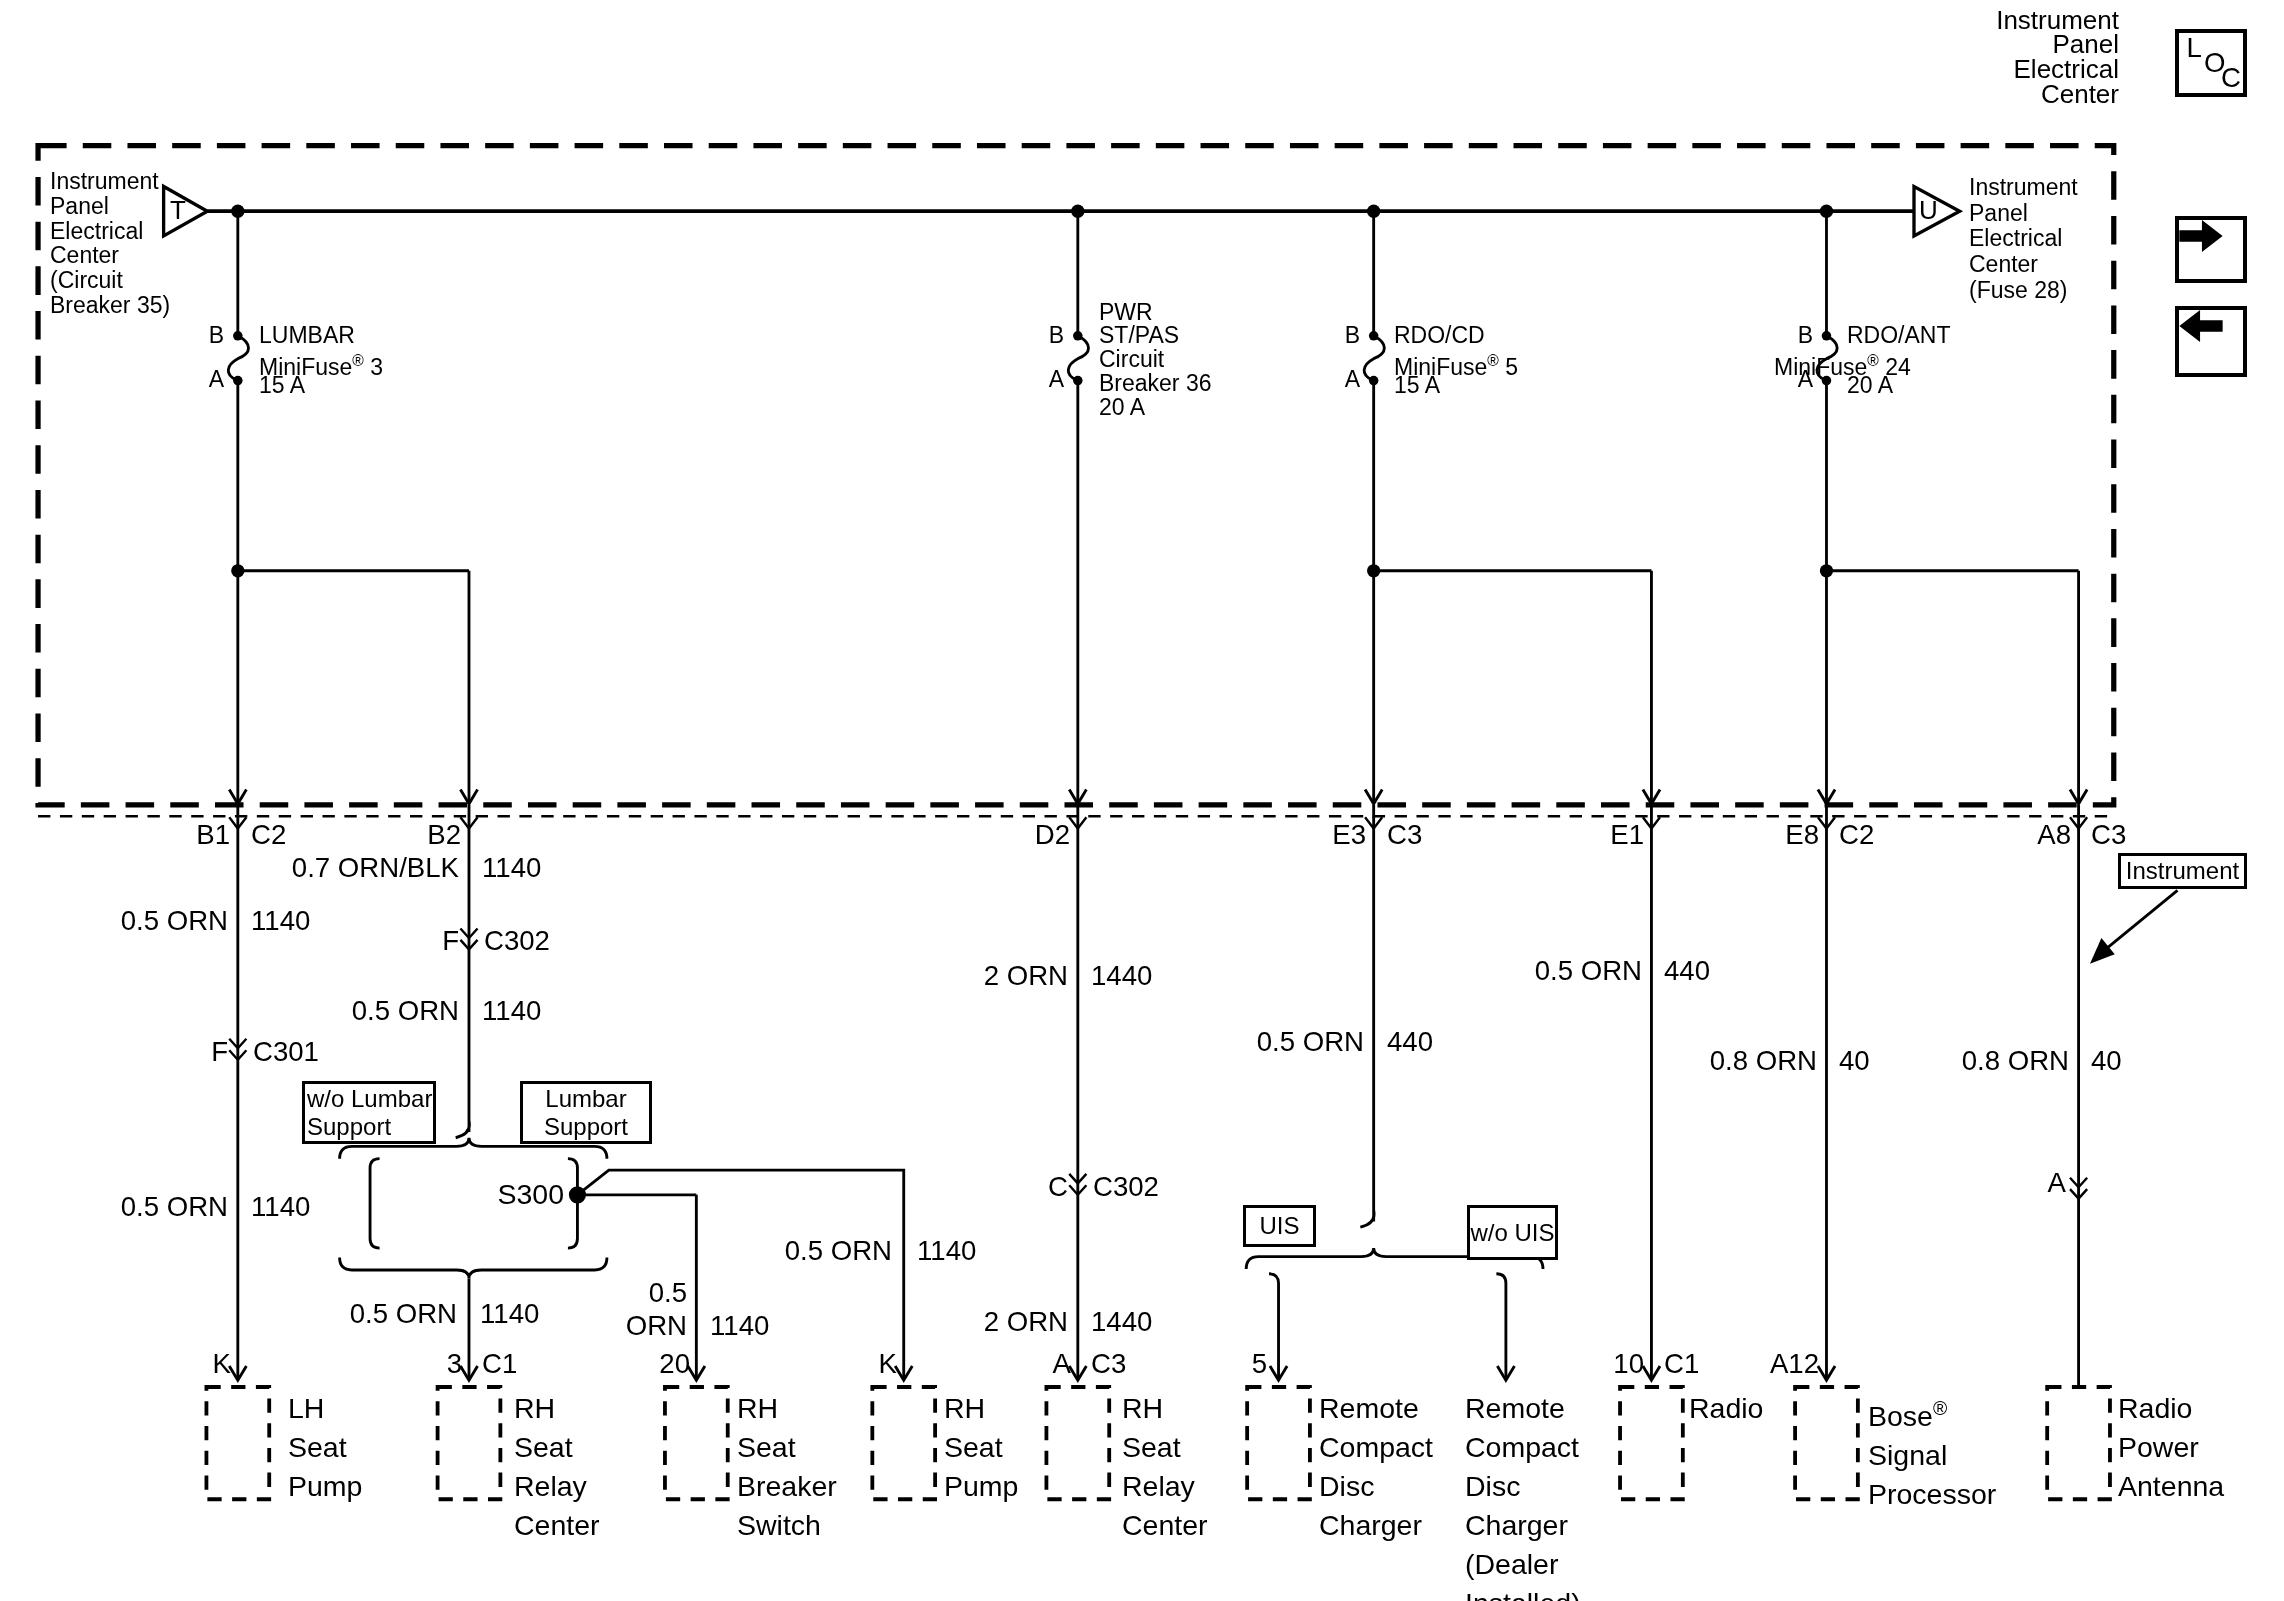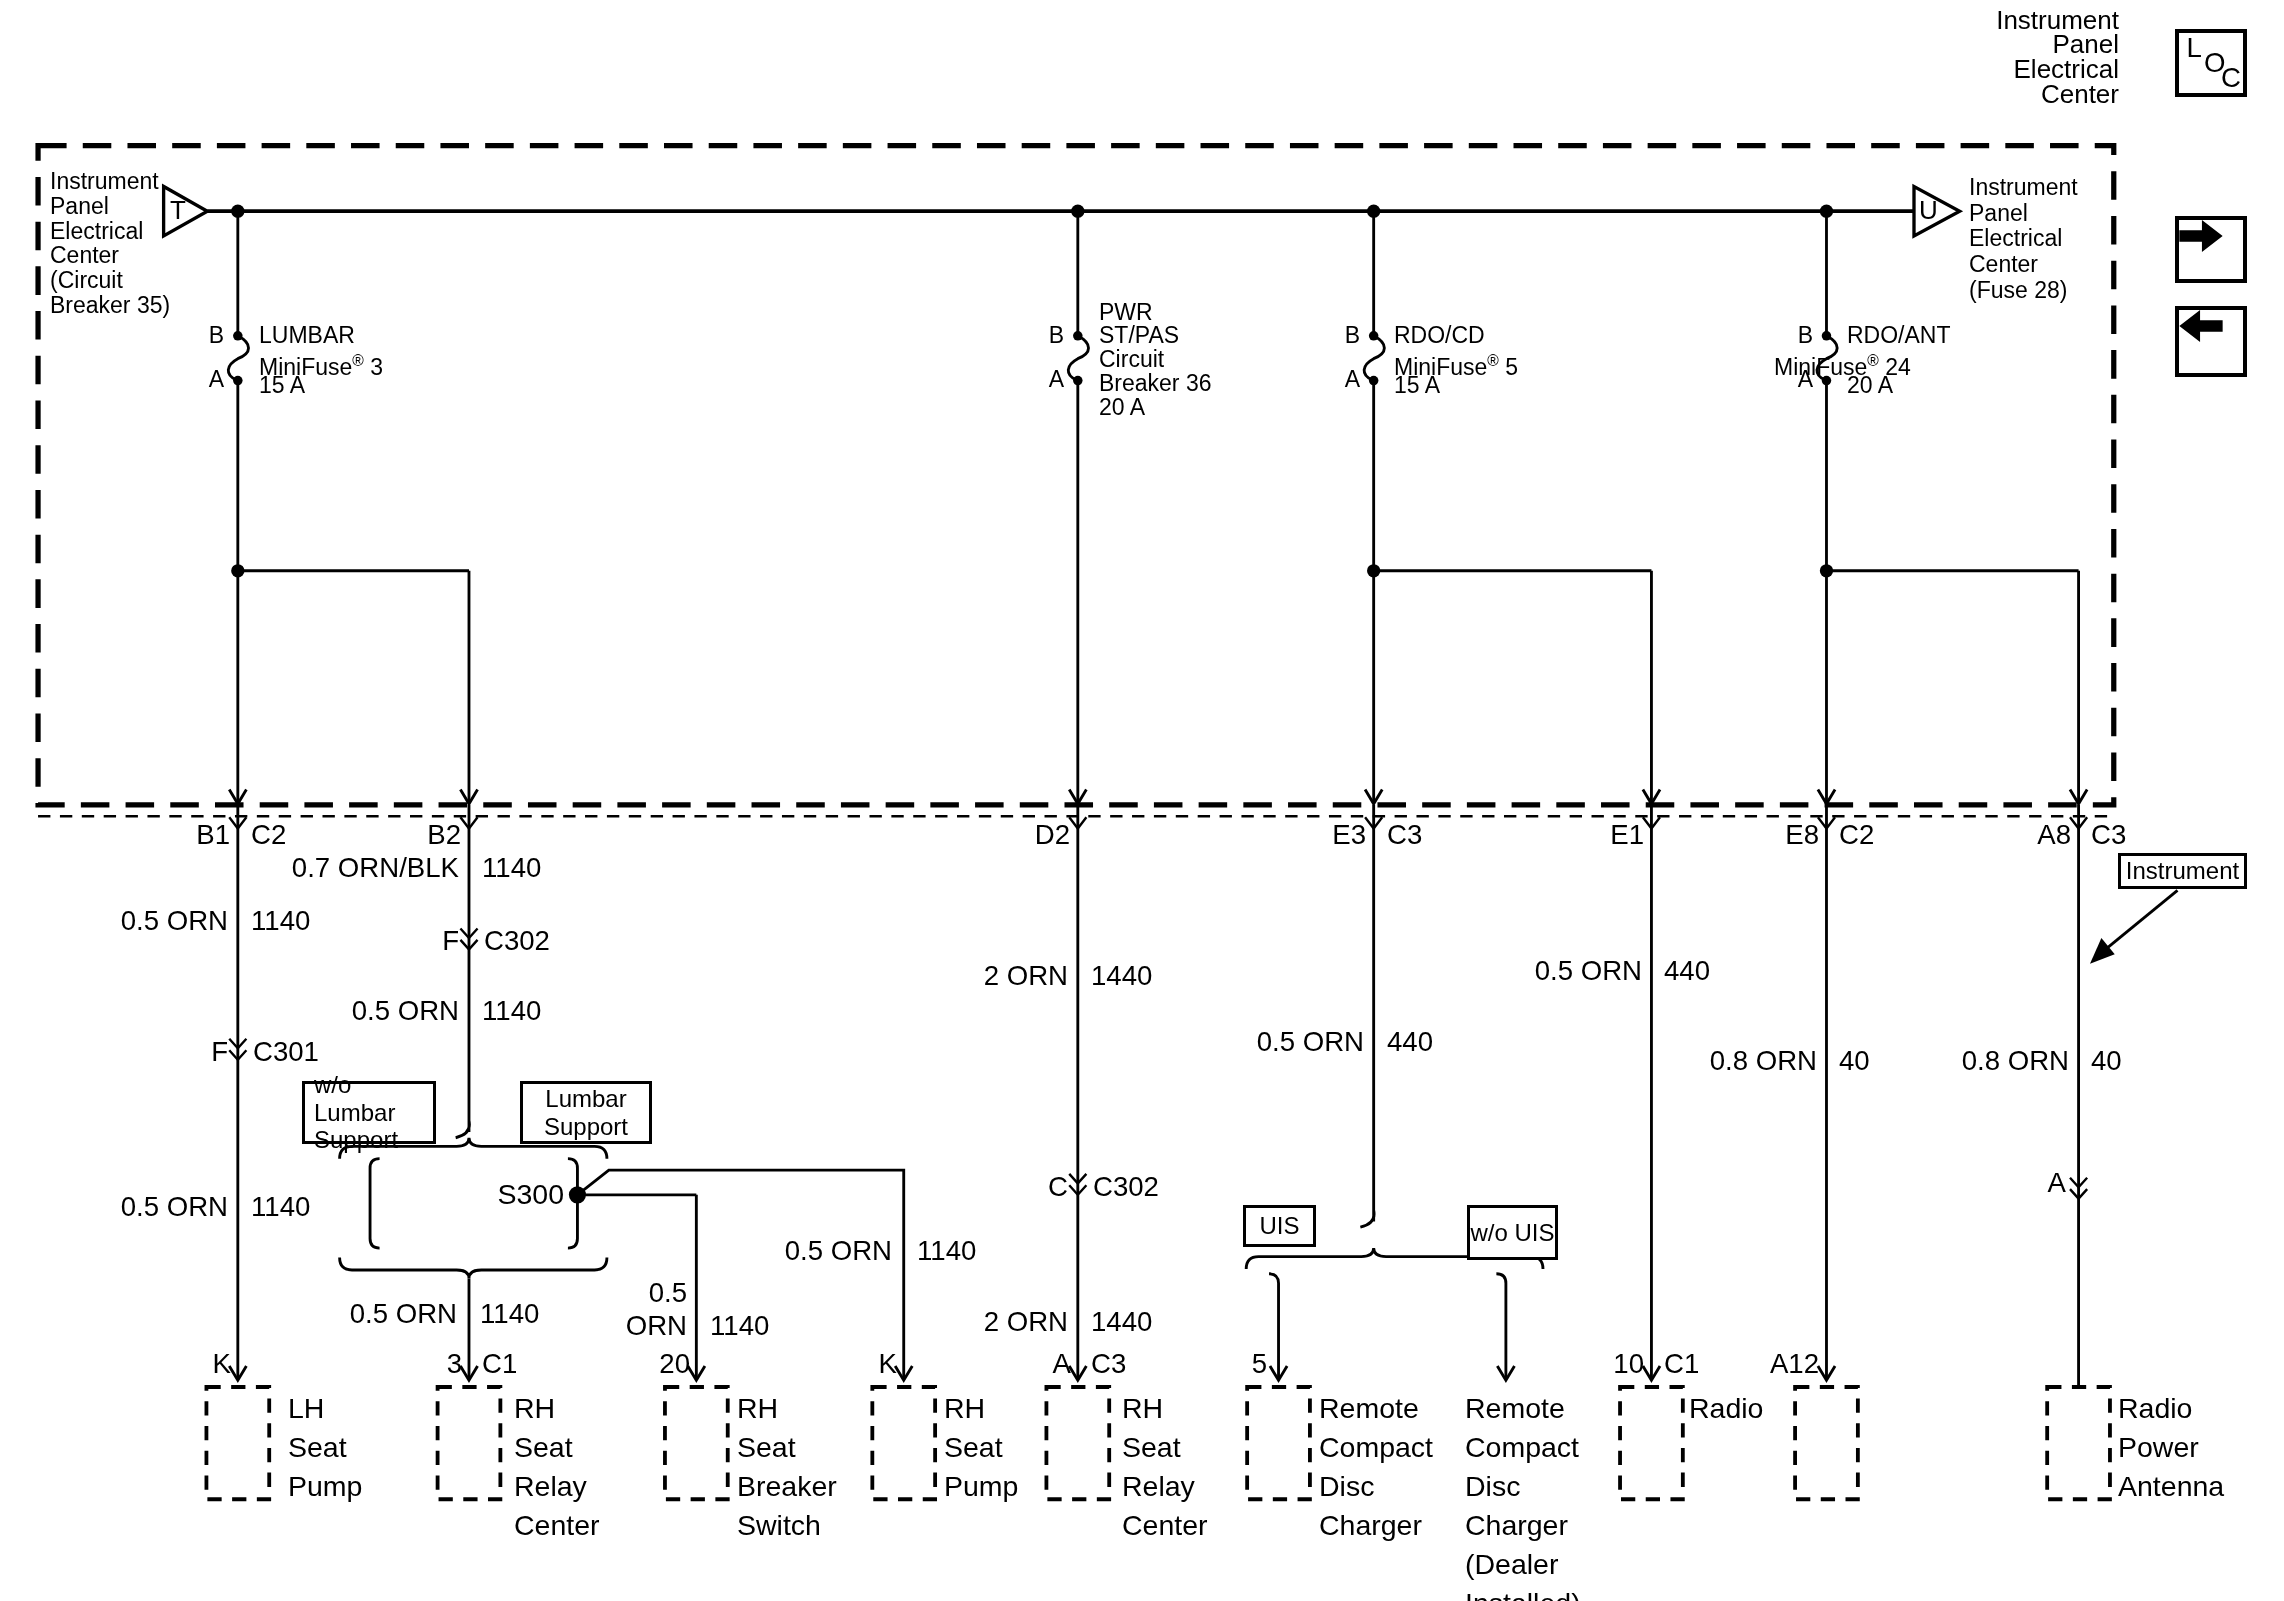--- a/index.html
+++ b/index.html
@@ -9,21 +9,21 @@
   .t{position:absolute;white-space:nowrap;font-size:27.6px;line-height:29.5px;}
   .ra{transform:translateX(-100%);}
   .sm{font-size:23px;line-height:25px;}
   .comp{font-size:28.5px;line-height:39px;}
   .pin{font-size:27.6px;}
   .tri-letter{font-size:26px;}
   .title-line{font-size:26px;line-height:25px;}
   .obox{position:absolute;border:3.8px solid #000;background:#fff;font-size:24px;line-height:27.6px;
         display:flex;flex-direction:column;justify-content:center;box-sizing:border-box;}
   .obox.center{align-items:center;text-align:center;}
-  .obox.left{padding-left:9px;}
+  .obox.left{padding-left:2px;}
   .navbox{position:absolute;border:4.8px solid #000;background:#fff;display:flex;align-items:center;
           justify-content:center;box-sizing:border-box;}
   sup{font-size:0.68em;}
   .s300{font-size:28.5px;}
 </style>
 </head>
 <body>
 
 <div id="stage">
 
@@ -355,20 +355,25 @@
     <div>Installed)</div>
   </div>
 
   <div class="t pin ra" style="left:1644px;top:1349px">10</div>
   <div class="t pin" style="left:1664px;top:1349px">C1</div>
   <div class="t comp" style="left:1689px;top:1389px">
     <div>Radio</div>
   </div>
 
   <div class="t pin ra" style="left:1819px;top:1349px">A12</div>
+  <div class="t comp" style="left:1868px;top:1389px">
+    <div><span>Bose</span><sup>®</sup></div>
+    <div>Signal</div>
+    <div>Processor</div>
+  </div>
 
   <div class="t comp" style="left:2118px;top:1389px">
     <div>Radio</div>
     <div>Power</div>
     <div>Antenna</div>
   </div>
 
 </div>
 
 

